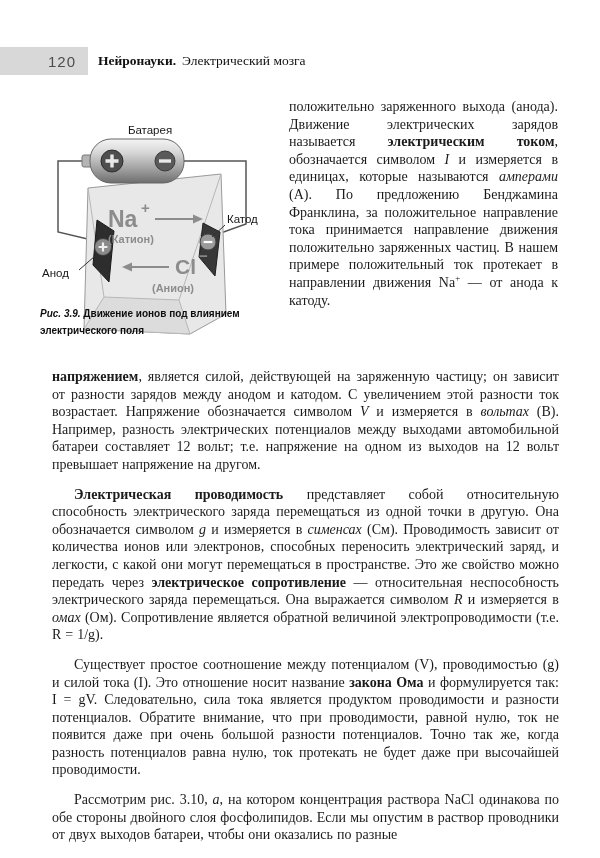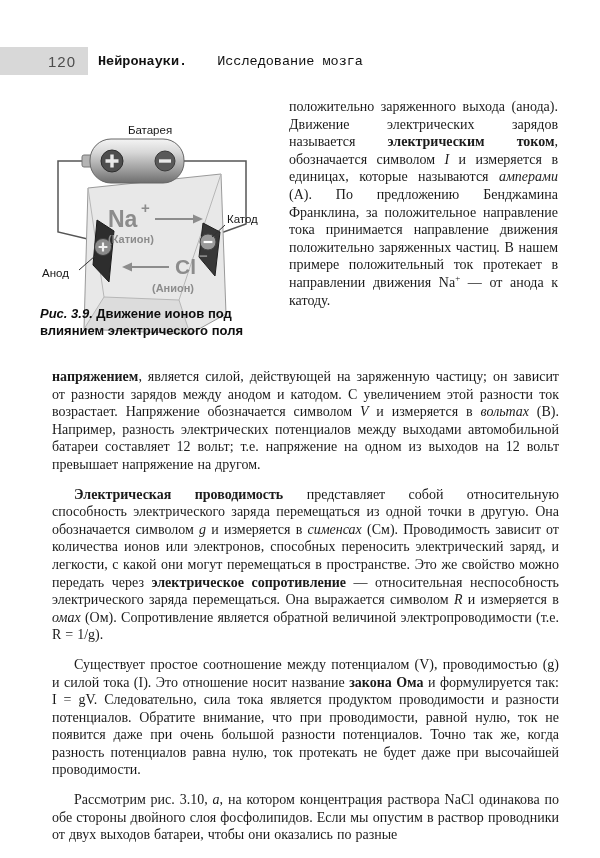--- a/index.html
+++ b/index.html
@@ -9,31 +9,31 @@
   }
   
   .header{position:absolute;left:0;top:47px;width:600px;height:28px;}
   .page-badge{
     position:absolute;left:0;top:0;width:88px;height:28px;background:#d8d8d8;
     display:flex;align-items:center;justify-content:flex-end;padding-right:12px;box-sizing:border-box;
     font-family:"Liberation Sans",sans-serif;font-size:15px;color:#4d4d4d;letter-spacing:1px;
   }
   .header-title{
     position:absolute;left:98px;top:0;height:28px;display:flex;align-items:center;
-    font-family:Liberation Mono, monospace;font-size:13.5px;color:#111;gap:24px;
+    font-family:Liberation Serif, serif;font-size:13.5px;color:#111;
   }
   .header-title .book{font-weight:bold;margin-right:6px;}
   
   .figure{position:absolute;left:38px;top:88px;width:235px;height:214px;margin-top:36px;}
   .fig-label{font-family:"Liberation Sans",sans-serif;font-size:11.5px;fill:#161616;}
   .ion{font-family:"Liberation Sans",sans-serif;font-weight:bold;fill:#8c8c8c;}
   .ion-name{font-family:"Liberation Sans",sans-serif;font-weight:bold;font-size:11px;fill:#8c8c8c;}
   .caption{
     position:absolute;left:40px;top:306px;width:240px;
-    font-family:"Liberation Sans",sans-serif;font-weight:bold;font-size:13px;line-height:16.5px;color:#0e0e0e;
+    font-family:"Liberation Sans",sans-serif;font-weight:bold;font-size:10px;line-height:16.5px;color:#0e0e0e;
   }
   .caption .lead{font-style:italic;}
   
   .col-right{position:absolute;left:277px;top:86px;width:293px;}
   .main-text{position:absolute;left:40px;top:356px;width:531px;}
   .para{margin:12px;text-align:justify;font-size:14px;line-height:17.6px;word-spacing:0.5px;}
   .para.indent{text-indent:22px;}
   .b{font-weight:bold;}
   .i{font-style:italic;}
   .para sup{font-size:9px;line-height:0;}
@@ -42,21 +42,21 @@
 <body>
 
 <div class="page">
 
   <div class="header">
     <div class="page-badge">
       <span>120</span>
     </div>
     <div class="header-title">
       <span class="book">Нейронауки.</span>
-      <span>Исследование мозга</span>
+      <span>Электрический мозга</span>
     </div>
   </div>
 
   <div class="figure">
     <svg width="235" height="214" viewBox="0 0 235 214">
       <defs>
         <linearGradient id="batt" x1="0" y1="0" x2="0" y2="1">
           <stop offset="0" stop-color="#f4f4f4"></stop>
           <stop offset="0.3" stop-color="#d8d8d8"></stop>
           <stop offset="0.7" stop-color="#9d9d9d"></stop>

